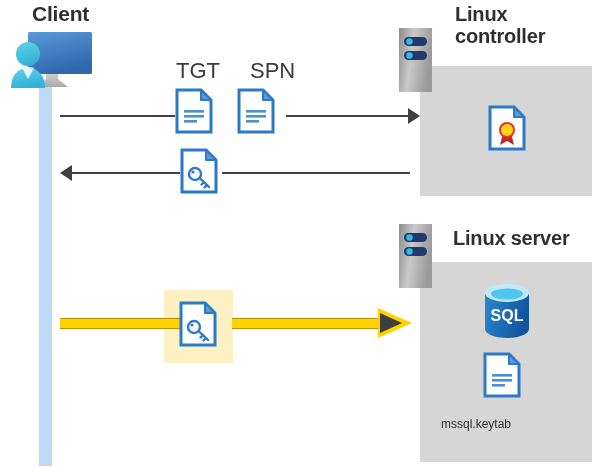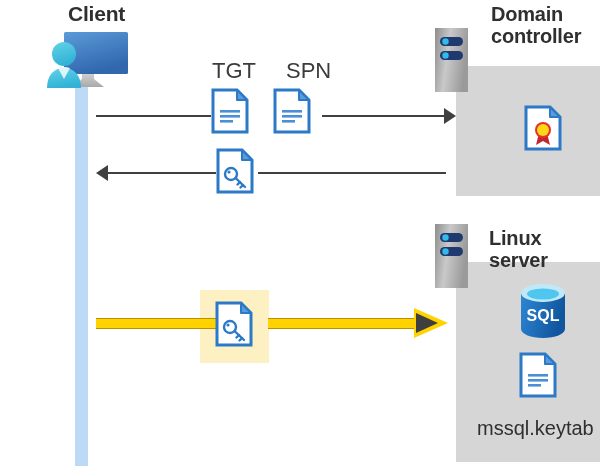--- a/index.html
+++ b/index.html
@@ -4,21 +4,21 @@
 <style>
   html,body{margin:0;padding:0;}
   body{
     width:600px;height:468px;
     background:#ffffff;
     font-family:"Liberation Sans", sans-serif;
     overflow:hidden;
   }
   #stage{position:relative;width:600px;height:468px;}
 
-  .abs{position:absolute;margin-left:36px;}
+  .abs{position:absolute;}
 
   
   .title{
     font-weight:bold;
     color:#2f2f2f;
     letter-spacing:-0.2px;
     line-height:1.12;
   }
   #client-title{left:32px;top:2px;font-size:21px;}
   #dc-title{left:455px;top:3px;font-size:20px;width:140px;}
@@ -46,21 +46,21 @@
   #spn-doc{left:237px;top:88px;}
   #keytab-doc{left:483px;top:352px;}
   #key-doc-top{left:180px;top:148px;}
   #key-doc-yellow{left:179px;top:301px;}
   #cert-doc{left:488px;top:105px;}
 
   
   .doclabel{font-size:22px;color:#3b3b3b;}
   #tgt-label{left:176px;top:58px;}
   #spn-label{left:250px;top:58px;}
-  #keytab-label{left:441px;top:417px;font-size:20px;color:#2f2f2f;}
+  #keytab-label{left:441px;top:417px;font-size:12px;color:#2f2f2f;}
 
   
   .blk-line{background:#404040;height:2px;}
   #arrow1-a{left:60px;top:115px;width:115px;}
   #arrow1-b{left:286px;top:115px;width:124px;}
   #arrow2-a{left:72px;top:172px;width:108px;}
   #arrow2-b{left:222px;top:172px;width:188px;}
 
   .head-right{
     width:0;height:0;
@@ -140,21 +140,21 @@
         </linearGradient>
       </defs>
       <rect x="0" y="0" width="33" height="64" fill="url(#rackGrad)"></rect>
       <rect x="5" y="9" width="23" height="9" rx="4.5" fill="#1f3a6e"></rect>
       <circle cx="10.5" cy="13.5" r="3.2" fill="#34b9e8"></circle>
       <rect x="5" y="23" width="23" height="9" rx="4.5" fill="#1f3a6e"></rect>
       <circle cx="10.5" cy="27.5" r="3.2" fill="#34b9e8"></circle>
     </svg>
   </div>
 
-  <div class="abs title" id="dc-title">Domain controller</div>
+  <div class="abs title" id="dc-title">Linux controller</div>
 
   <div class="abs doc-ico" id="cert-doc">
     <svg viewBox="0 0 38 46" width="38" height="46">
       <path d="M2 2 h24 l10 10 v32 h-34 z" fill="#ffffff" stroke="#2b79c7" stroke-width="3"></path>
       <path d="M26 2 l10 10 h-10 z" fill="#5b9bd8" stroke="#2b79c7" stroke-width="2" stroke-linejoin="round"></path>
       <path d="M15 28 l-3 12 l7 -4 l7 4 l-3 -12 z" fill="#c1272d"></path>
       <circle cx="19" cy="25" r="8" fill="#e8302a"></circle>
       <circle cx="19" cy="25" r="6" fill="#ffd815"></circle>
     </svg>
   </div>

